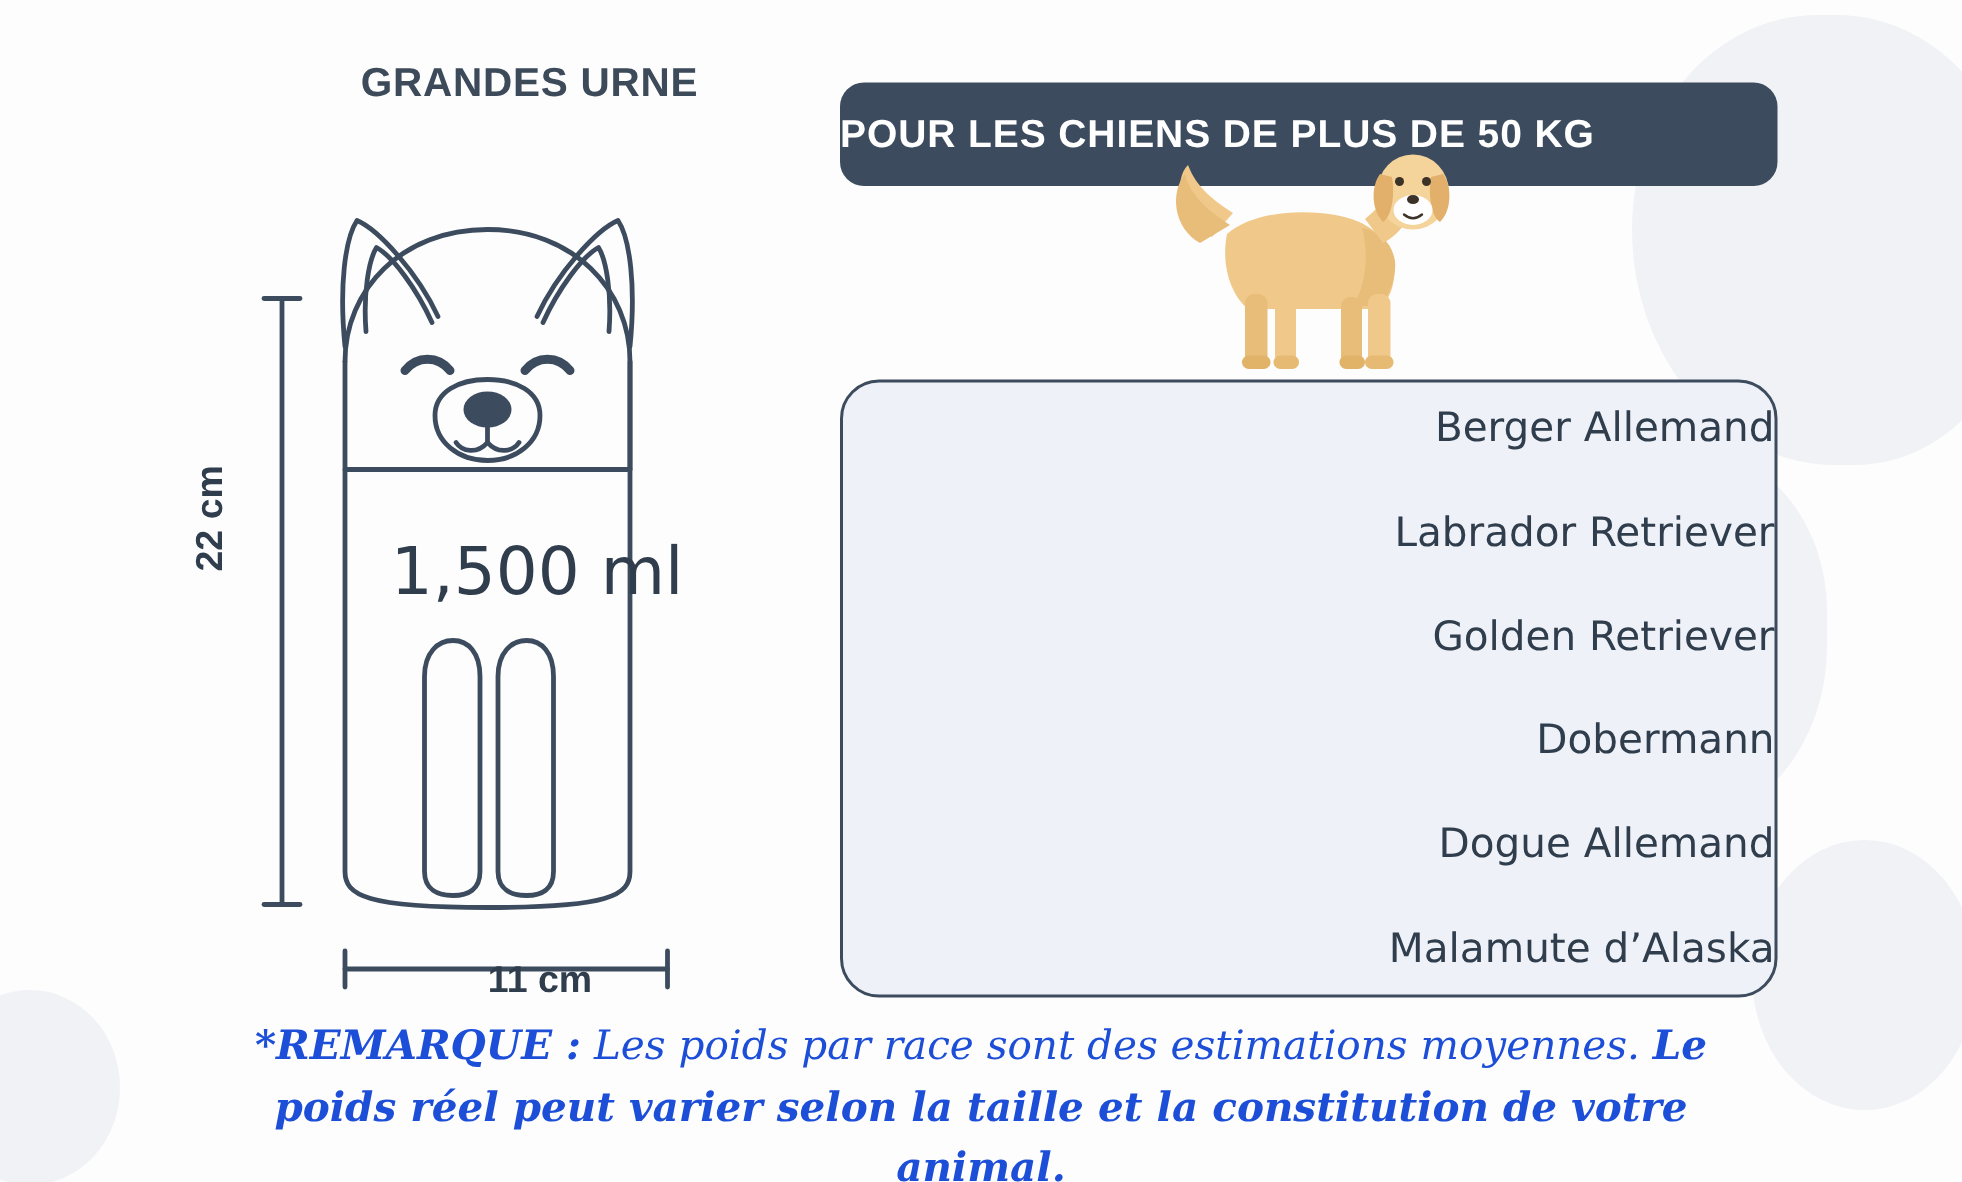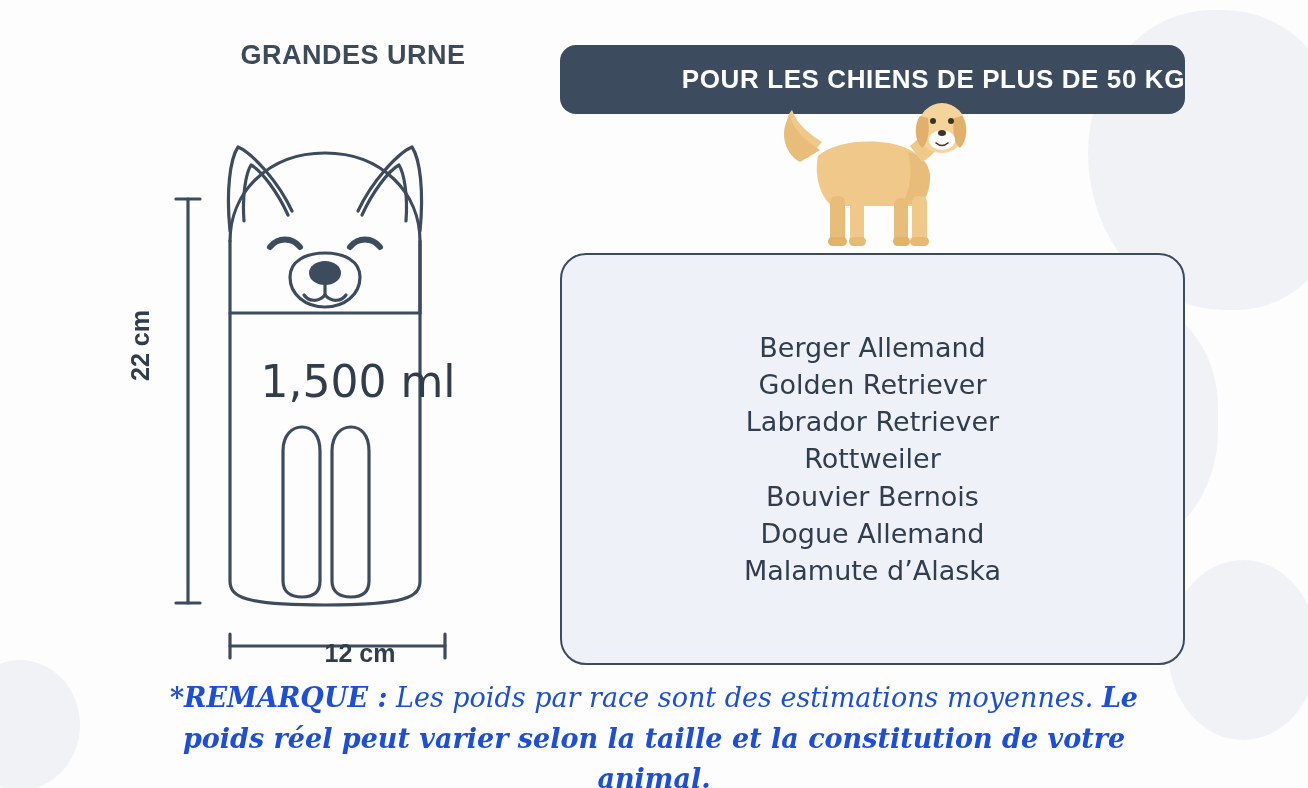--- a/index.html
+++ b/index.html
@@ -88,28 +88,28 @@
     text-align: center;
     font-size: 25px;
     font-weight: bold;
     color: #2f3d4c;
   }
 
   
   .header-pill {
     position: absolute;
     left: 560px;
-    top: 45px;
+    top: 55px;
     width: 625px;
     height: 69px;
     background: #3c4c5e;
     border-radius: 16px;
     display: flex;
     align-items: center;
-    justify-content: flex-end;
+    justify-content: flex-start;
   }
   .header-pill span {
     color: #ffffff;
     font-size: 26px;
     font-weight: bold;
     letter-spacing: 0.6px;
   }
 
   
   .dog-wrap {
@@ -126,23 +126,24 @@
     left: 560px;
     top: 253px;
     width: 625px;
     height: 412px;
     background: #eef1f7;
     border: 2px solid #3c4c5e;
     border-radius: 26px;
     box-sizing: border-box;
     display: flex;
     flex-direction: column;
-    align-items: center;
+    align-items: flex-end;
     justify-content: center;
     padding: 10px 0;
+    gap: 32px;
   }
   .breed-item {
     font-size: 27px;
     color: #2f3d4c;
     line-height: 1.38;
     text-align: center;
     font-family: "DejaVu Sans", sans-serif;
   }
 
   
@@ -212,21 +213,21 @@
 
           <g stroke="#3c4c5e" stroke-width="3.2" stroke-linecap="round">
             <line x1="110" y1="565" x2="325" y2="565"></line>
             <line x1="110" y1="553" x2="110" y2="577"></line>
             <line x1="325" y1="553" x2="325" y2="577"></line>
           </g>
         </svg>
 
         <div class="volume-label">1,500 ml</div>
         <div class="height-label">22 cm</div>
-        <div class="width-label">12 cm</div>
+        <div class="width-label">11 cm</div>
       </div>
     </div>
 
     <div class="header-pill">
       <span>POUR LES CHIENS DE PLUS DE 50 KG</span>
     </div>
 
     <div class="dog-wrap">
       <svg width="210" height="165" viewBox="0 0 210 165">
 
@@ -259,24 +260,23 @@
         <ellipse cx="172" cy="33" rx="4" ry="3" fill="#3c3228"></ellipse>
         <path d="M166 43 q6 5 12 0" stroke="#3c3228" stroke-width="1.6" fill="none" stroke-linecap="round"></path>
 
         <circle cx="163" cy="21" r="3" fill="#3c3228"></circle>
         <circle cx="181" cy="21" r="3" fill="#3c3228"></circle>
       </svg>
     </div>
 
     <div class="breeds-card">
       <div class="breed-item">Berger Allemand</div>
+      <div class="breed-item">Labrador Retriever</div>
       <div class="breed-item">Golden Retriever</div>
-      <div class="breed-item">Labrador Retriever</div>
-      <div class="breed-item">Rottweiler</div>
-      <div class="breed-item">Bouvier Bernois</div>
+      <div class="breed-item">Dobermann</div>
       <div class="breed-item">Dogue Allemand</div>
       <div class="breed-item">Malamute d’Alaska</div>
     </div>
 
     <div class="note">
       <b>*REMARQUE :</b><span> Les poids par race sont des estimations moyennes. </span><b>Le poids réel peut varier selon la taille et la constitution de votre animal.</b>
     </div>
 
   </div>
 </div>

